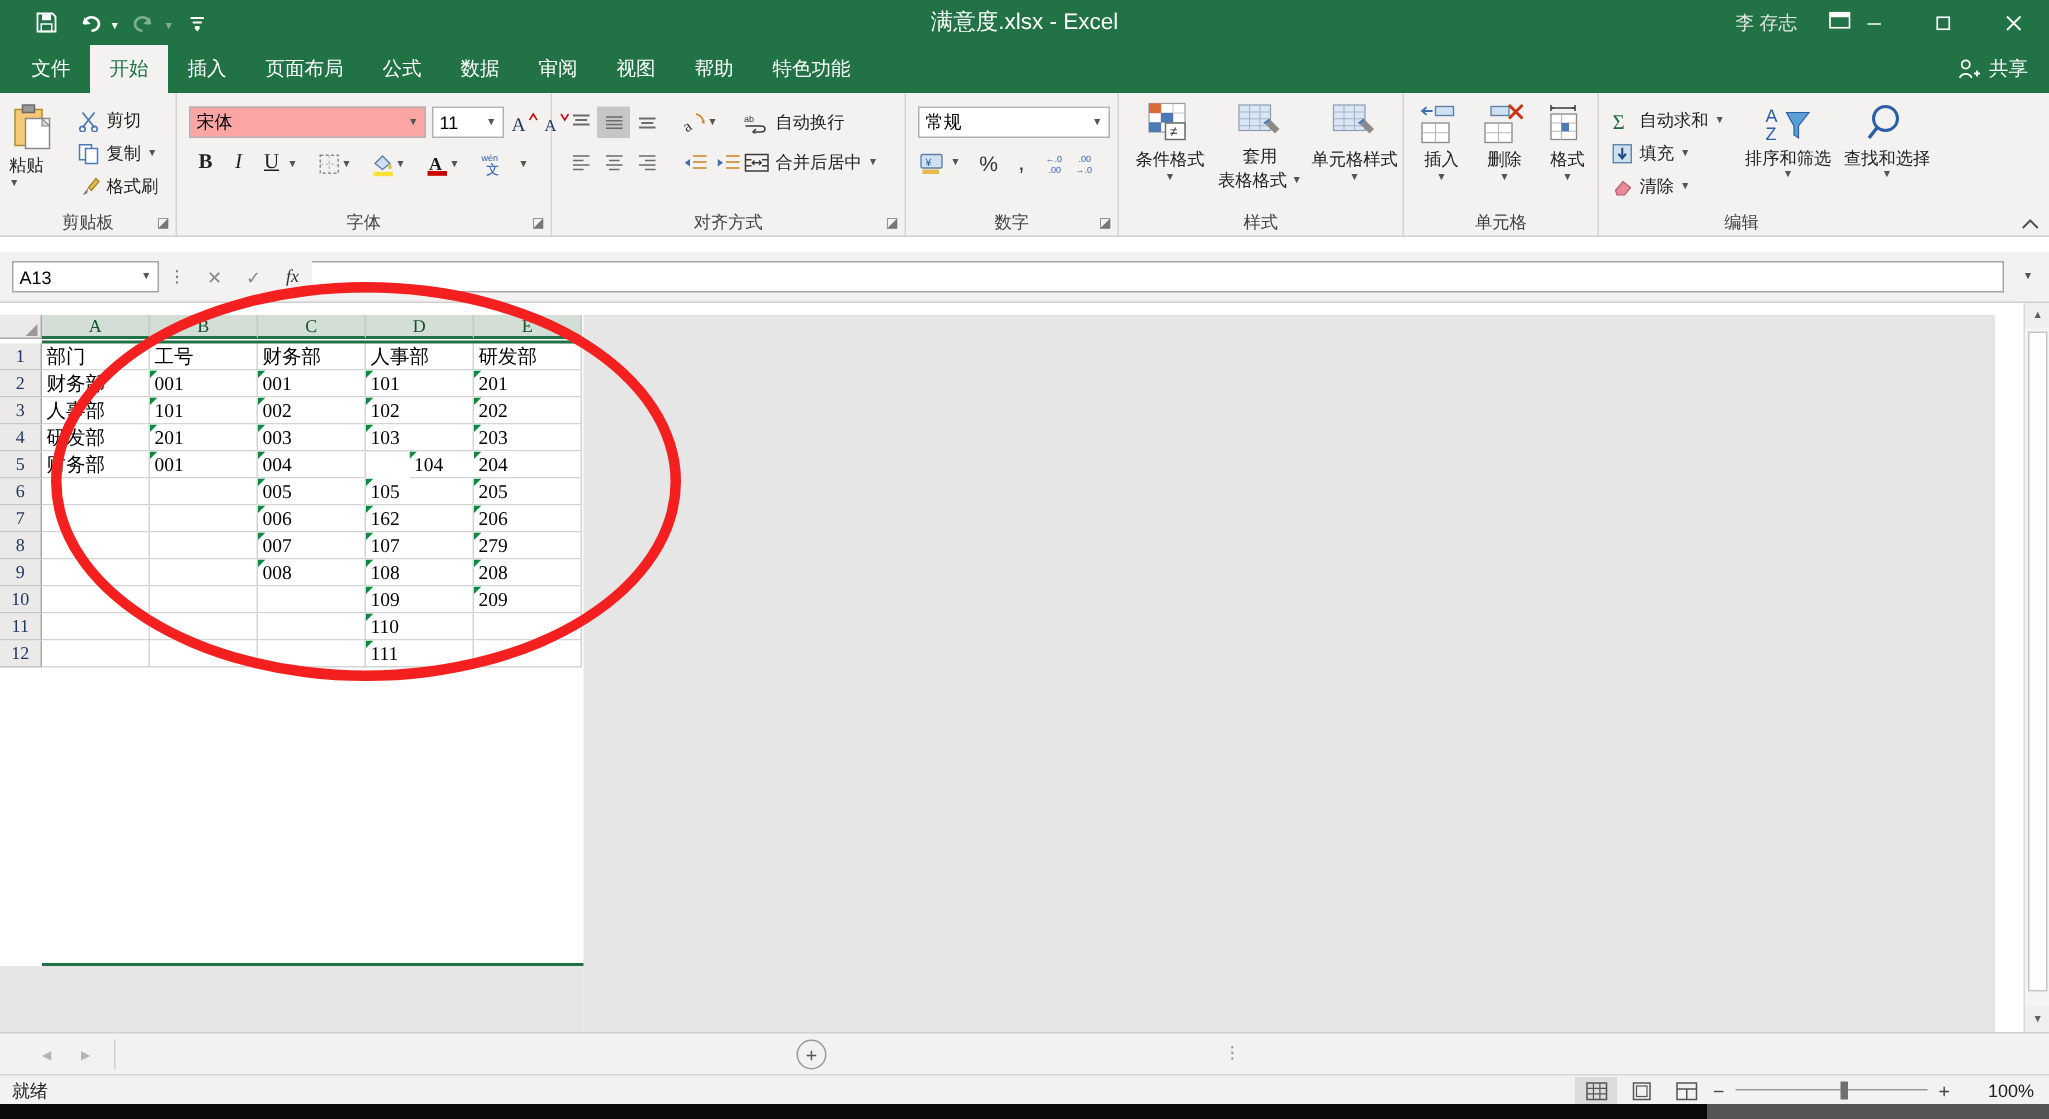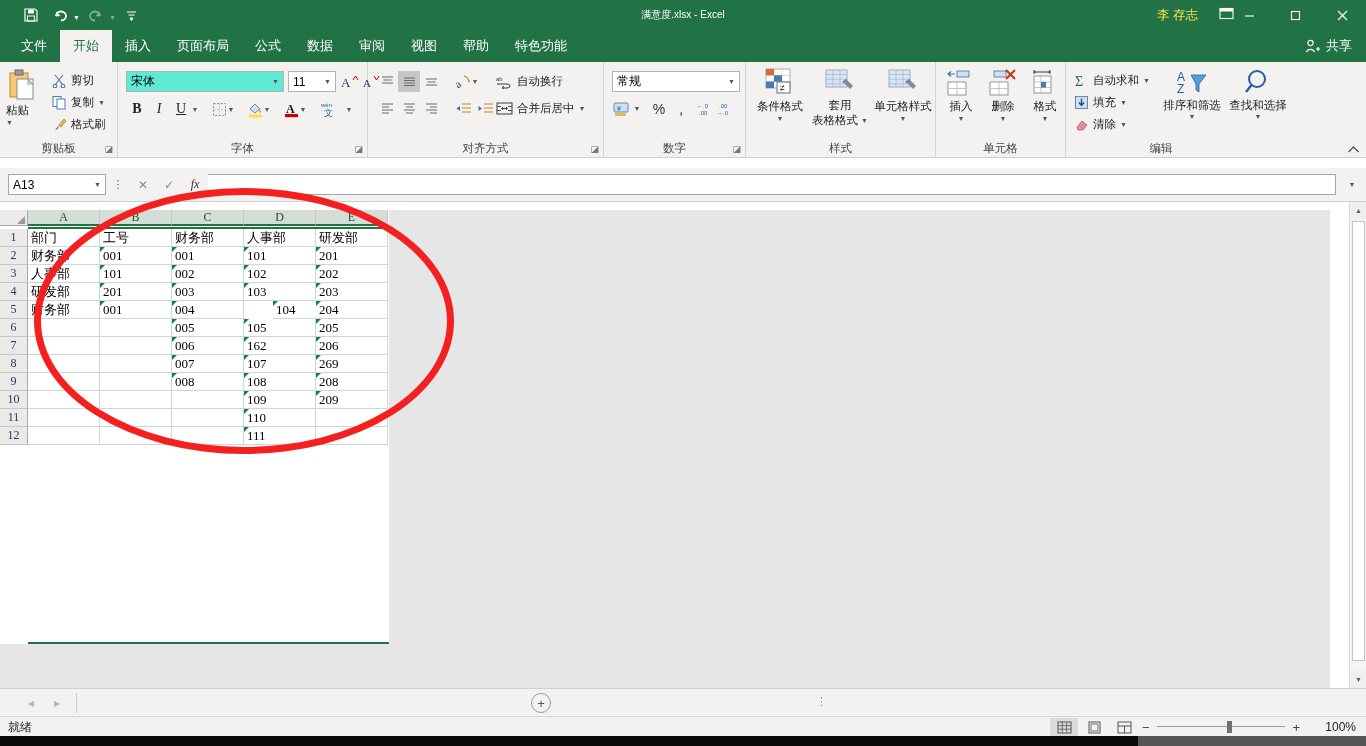--- a/index.html
+++ b/index.html
@@ -17,25 +17,25 @@
   }
   .qat { position:absolute; left:18px; top:4px; display:flex; align-items:center; gap:3px; }
   .qat .qbtn {
     width:26px; height:22px; display:flex; align-items:center; justify-content:center;
     color:#fff; font-size:14px; line-height:1;
   }
   .qat .qbtn.dim { color:#7fae94; }
   .qat .caret { font-size:7px; margin-left:-3px; margin-top:5px; }
   .title-text {
     position:absolute; left:0; top:0; width:1366px; height:30px;
-    line-height:30px; text-align:center; font-size:10px; color:#fff;
+    line-height:30px; text-align:center; font-size:15px; color:#fff;
   }
   .acct {
     position:absolute; right:168px; top:0; height:30px; line-height:30px;
-    font-size:12.5px; color:#fde047;
+    font-size:12.5px; color:#e5e5e5;
   }
   .ribopt { position:absolute; right:132px; top:7px; font-size:13px; color:#fff; }
   .wctrl { position:absolute; right:0; top:0; height:30px; display:flex; }
   .wctrl div {
     width:46px; height:30px; display:flex; align-items:center; justify-content:center;
     font-size:13px; color:#fff;
   }
   .wctrl div:last-child { width:48px; font-size:15px; }
   
   .tabbar {
@@ -77,21 +77,21 @@
     position:absolute; left:6px; top:6px; width:44px; height:66px;
     display:flex; flex-direction:column; align-items:flex-start; gap:1px;
   }
   .clip-row {
     position:absolute; display:flex; align-items:center; gap:4px; height:20px;
   }
   
   .g-font { left:118px; width:250px; }
   .fontname {
     position:absolute; left:8px; top:9px; width:158px; height:21px;
-    background:#5eead4; border:1px solid #b5b3b1; font-size:12px;
+    background:#fca5a5; border:1px solid #b5b3b1; font-size:12px;
     padding:2px 4px; display:flex; align-items:center; justify-content:space-between;
   }
   .fontsize {
     position:absolute; left:170px; top:9px; width:48px; height:21px;
     background:#fff; border:1px solid #b5b3b1; font-size:12px;
     padding:2px 4px; display:flex; align-items:center; justify-content:space-between;
   }
   .fbtn {
     position:absolute; top:36px; width:22px; height:22px;
     display:flex; align-items:center; justify-content:center; font-size:13px; color:#222;
@@ -824,21 +824,21 @@
       <div class="cell" style="left: 316px; top: 117px; width: 72px;"><span>205</span><span class="errtri"></span></div>
       <div class="cell" style="left: 28px; top: 135px; width: 72px;"><span></span></div>
       <div class="cell" style="left: 100px; top: 135px; width: 72px;"><span></span></div>
       <div class="cell" style="left: 172px; top: 135px; width: 72px;"><span>006</span><span class="errtri"></span></div>
       <div class="cell" style="left: 244px; top: 135px; width: 72px;"><span>162</span><span class="errtri"></span></div>
       <div class="cell" style="left: 316px; top: 135px; width: 72px;"><span>206</span><span class="errtri"></span></div>
       <div class="cell" style="left: 28px; top: 153px; width: 72px;"><span></span></div>
       <div class="cell" style="left: 100px; top: 153px; width: 72px;"><span></span></div>
       <div class="cell" style="left: 172px; top: 153px; width: 72px;"><span>007</span><span class="errtri"></span></div>
       <div class="cell" style="left: 244px; top: 153px; width: 72px;"><span>107</span><span class="errtri"></span></div>
-      <div class="cell" style="left: 316px; top: 153px; width: 72px;"><span>269</span><span class="errtri"></span></div>
+      <div class="cell" style="left: 316px; top: 153px; width: 72px;"><span>279</span><span class="errtri"></span></div>
       <div class="cell" style="left: 28px; top: 171px; width: 72px;"><span></span></div>
       <div class="cell" style="left: 100px; top: 171px; width: 72px;"><span></span></div>
       <div class="cell" style="left: 172px; top: 171px; width: 72px;"><span>008</span><span class="errtri"></span></div>
       <div class="cell" style="left: 244px; top: 171px; width: 72px;"><span>108</span><span class="errtri"></span></div>
       <div class="cell" style="left: 316px; top: 171px; width: 72px;"><span>208</span><span class="errtri"></span></div>
       <div class="cell" style="left: 28px; top: 189px; width: 72px;"><span></span></div>
       <div class="cell" style="left: 100px; top: 189px; width: 72px;"><span></span></div>
       <div class="cell" style="left: 172px; top: 189px; width: 72px;"><span></span></div>
       <div class="cell" style="left: 244px; top: 189px; width: 72px;"><span>109</span><span class="errtri"></span></div>
       <div class="cell" style="left: 316px; top: 189px; width: 72px;"><span>209</span><span class="errtri"></span></div>

